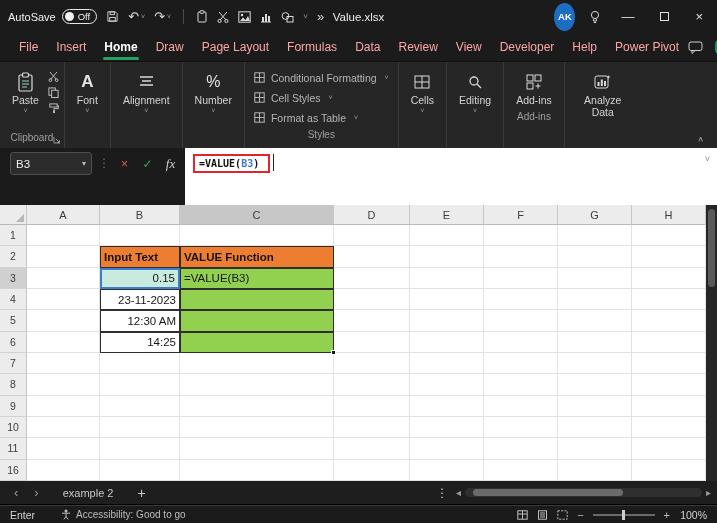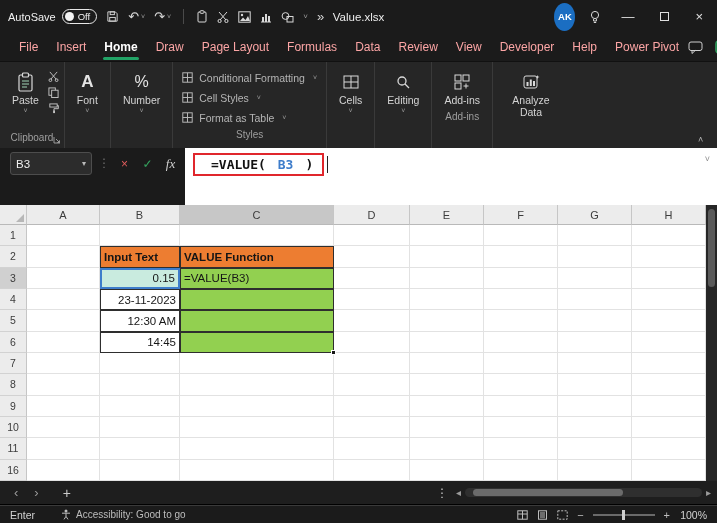--- a/index.html
+++ b/index.html
@@ -66,21 +66,21 @@
   .name-box { display:flex; align-items:center; justify-content:space-between; width:82px; height:23px;
     background:#2c2c2c; border:1px solid #4d4d4d; border-radius:3px; padding:0 5px; font-size:11.5px; color:#eee; }
   .name-box .nb-chev { font-size:8px; color:#bbb; }
   .grip { color:#6f6f6f; font-size:12px; padding-top:4px; }
   .fbtn { width:17px; height:23px; display:flex; align-items:center; justify-content:center; font-size:12px; }
   .fbtn.cancel { color:#E05C5C; }
   .fbtn.enter { color:#35A45F; }
   .fbtn.fx { color:#cfcfcf; font-style:italic; font-family:"Liberation Serif", serif; font-size:13px; }
   .fbar-input { flex:1; background:#ffffff; position:relative; padding:5px 8px; display:block; }
   .fx-box { display:inline-flex; align-items:center; border:2px solid var(--red); padding:2px 9px 2px 4px; }
-  .fx-text { font-family:"DejaVu Sans Mono", monospace; font-size:13px; color:#111; font-weight:bold; white-space:pre;margin-left:12px; }
+  .fx-text { font-family:"DejaVu Sans Mono", monospace; font-size:10px; color:#111; font-weight:bold; white-space:pre; }
   .fx-text.ref { color:var(--ref-border); }
   .caret { display:inline-block; width:1px; height:17px; background:#222; margin-left:3px; vertical-align:middle; }
   .fbar-expand { position:absolute; top:6px; right:7px; color:#8a8a8a; font-size:9px; }
 
   
   .grid { position:absolute; top:205px; left:0; width:706px; height:276px; background:#fff; }
   .col-headers { display:flex; height:20px; }
   .corner { width:27px; height:20px; background:#ececec; border-right:1px solid #c6c6c6;
     border-bottom:1px solid #b9b9b9; position:relative; }
   .corner::after { content:""; position:absolute; right:2px; bottom:2px;
@@ -283,20 +283,31 @@
   </div>
 
   <div class="group">
     <div class="big-btn">
       <span class="glyph" style="font-size:17px;color:#e3e3e3;font-weight:bold;">A</span>
       <span>Font</span>
       <span class="chev-s">˅</span>
     </div>
   </div>
 
+  <div class="group">
+    <div class="big-btn">
+      <span class="glyph">
+        <svg width="15" height="13" viewBox="0 0 15 13">
+            <path d="M1 2h13M3 6h9M1 10h13" stroke="#d9d9d9" stroke-width="1.4"></path>
+          </svg>
+      </span>
+      <span>Alignment</span>
+      <span class="chev-s">˅</span>
+    </div>
+  </div>
 
   <div class="group">
     <div class="big-btn">
       <span class="glyph" style="font-size:16px;color:#e3e3e3;">%</span>
       <span>Number</span>
       <span class="chev-s">˅</span>
     </div>
   </div>
 
   <div class="group">
@@ -492,21 +503,21 @@
         <div class="cell" style="width: 76px;"></div>
         <div class="cell" style="width: 74px;"></div>
         <div class="cell" style="width: 74px;"></div>
         <div class="cell" style="width: 74px;"></div>
         <div class="cell" style="width: 74px;"></div>
       </div>
       <div class="g-row" style="height: 21.3333px;">
         <div class="row-h">6</div>
         <div class="cell" style="width: 73px;"></div>
         <div class="cell rng ta-r" style="width: 80px;">
-          <span>14:45</span>
+          <span>14:25</span>
         </div>
         <div class="cell rng c-green" style="width: 154px;">
           <span class="fill-handle"></span>
         </div>
         <div class="cell" style="width: 76px;"></div>
         <div class="cell" style="width: 74px;"></div>
         <div class="cell" style="width: 74px;"></div>
         <div class="cell" style="width: 74px;"></div>
         <div class="cell" style="width: 74px;"></div>
       </div>
@@ -579,20 +590,21 @@
     </div>
 </div>
 <div class="vscroll">
   <div class="vs-thumb"></div>
 </div>
 
 <div class="tabbar">
   <span class="tab-nav">‹</span>
   <span class="tab-nav">›</span>
   <div class="tabs">
+      <div class="sheet-tab">example 2</div>
     </div>
   <span class="tab-add">+</span>
   <span class="tab-menu">⋮</span>
   <div class="hscroll">
     <span class="hs-arrow">◂</span>
     <div class="hs-track">
       <div class="hs-thumb"></div>
     </div>
     <span class="hs-arrow">▸</span>
   </div>

